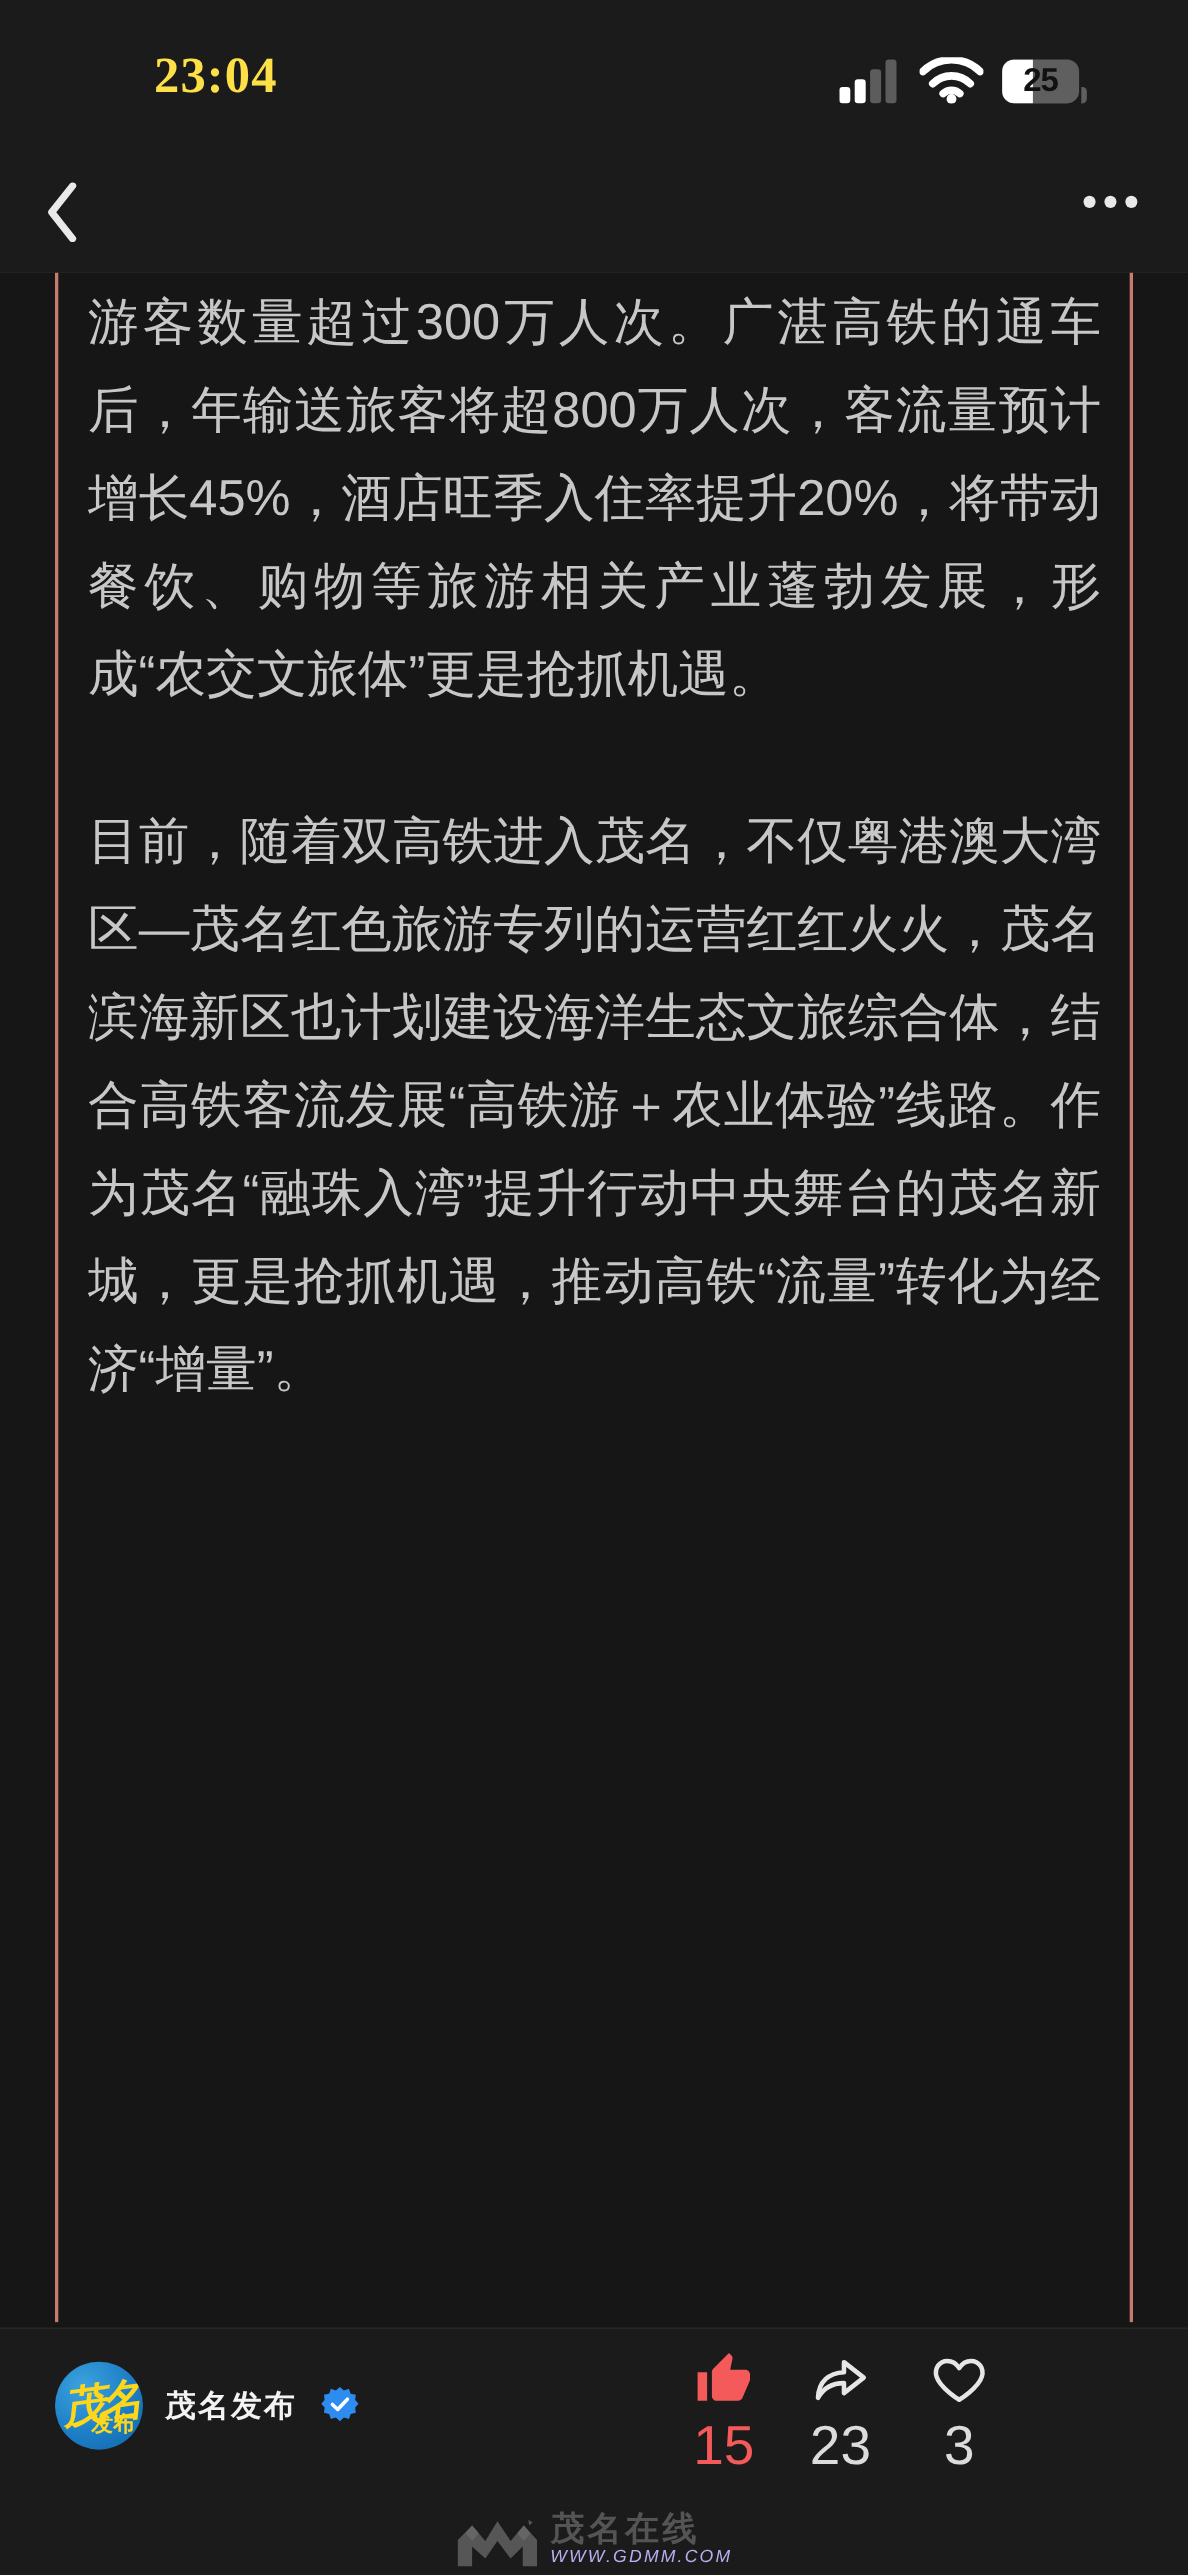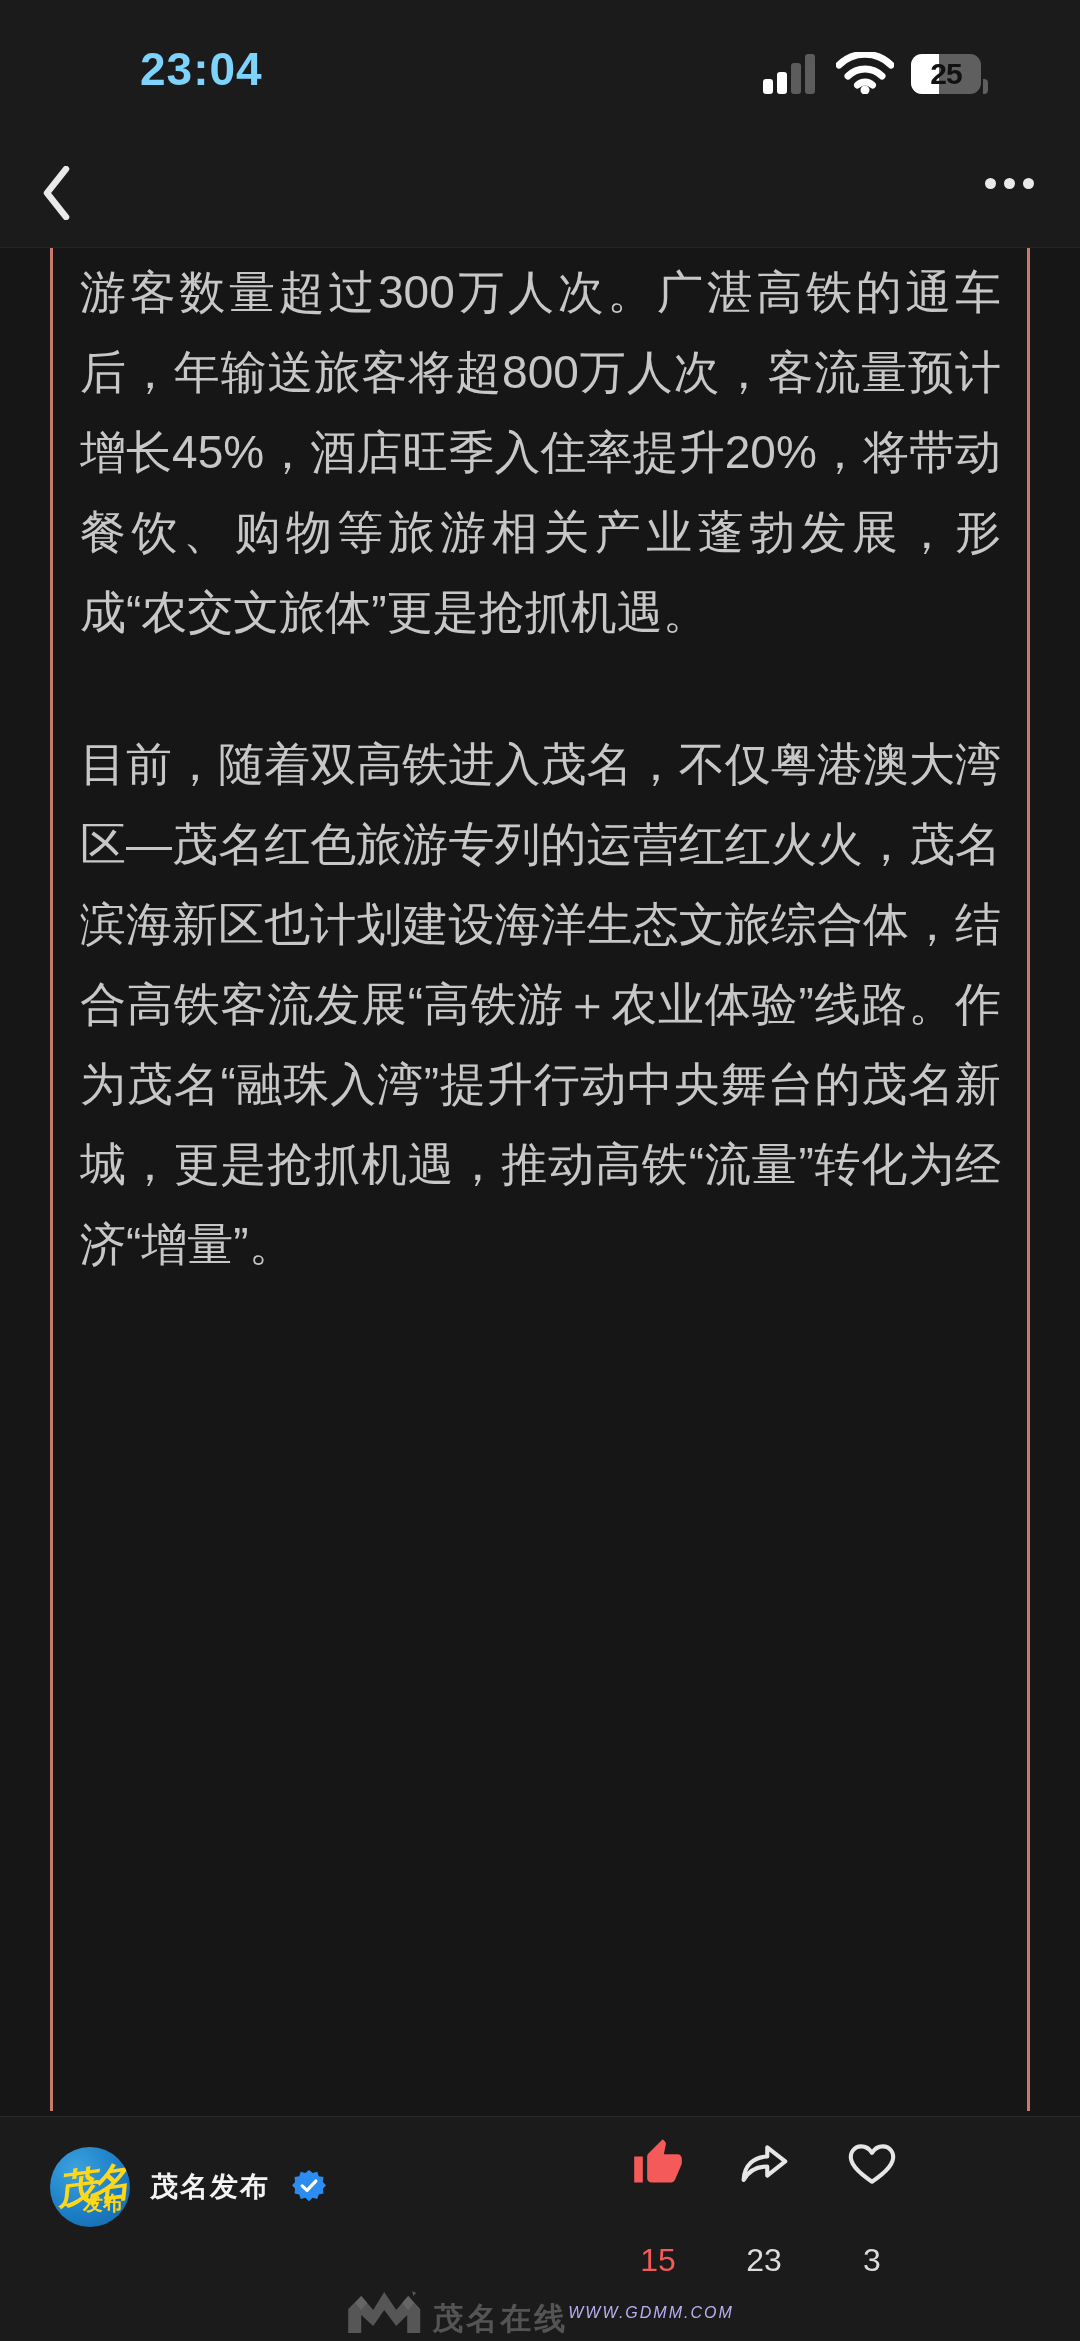--- a/index.html
+++ b/index.html
@@ -4,21 +4,21 @@
 <style>
   html,body{margin:0;padding:0;background:#000;}
   .screen{
     position:relative;width:1080px;height:2341px;overflow:hidden;
     background:#1b1b1b;
     font-family:"Liberation Sans","DejaVu Sans",sans-serif;
     -webkit-font-smoothing:antialiased;
   }
   
   .statusbar{position:absolute;top:0;left:0;right:0;height:120px;}
-  .time{position:absolute;left:140px;top:42px;font-size:46px;font-weight:bold;color:#7dd3fc;letter-spacing:1px;}
+  .time{position:absolute;left:140px;top:42px;font-size:46px;font-weight:bold;color:#fde047;letter-spacing:1px;font-family:Liberation Serif, serif;}
   .status-icons{position:absolute;right:92px;top:50px;display:flex;align-items:flex-end;gap:17px;height:44px;}
   .battery{position:relative;display:flex;align-items:flex-end;height:42px;}
   .battery-body{position:relative;width:70px;height:40px;border-radius:11px;background:#5f5f5f;overflow:hidden;}
   .battery-fill{position:absolute;left:0;top:0;bottom:0;width:40%;background:#fff;}
   .battery-num{position:absolute;inset:0;display:flex;align-items:center;justify-content:center;
     font-size:30px;font-weight:bold;color:#111;z-index:2;letter-spacing:-1px;}
   .battery-nub{width:5px;height:15px;background:#5f5f5f;border-radius:0 4px 4px 0;margin-left:2px;}
   
   .navbar{position:absolute;top:120px;left:0;right:0;height:127px;}
   .back-btn{position:absolute;left:42px;top:46px;width:28px;height:54px;cursor:pointer;}
@@ -52,33 +52,33 @@
   }
   .av-main{
     position:absolute;left:6px;top:2px;
     font-size:40px;font-weight:bold;font-style:italic;color:#ffd71a;
     transform:rotate(-8deg);letter-spacing:-6px;line-height:74px;
   }
   .av-sub{position:absolute;right:7px;bottom:10px;font-size:20px;font-weight:bold;color:#ffd71a;}
   .acct-name{font-size:28px;font-weight:700;color:#f3f3f3;letter-spacing:2px;}
   .badge{width:34px;height:34px;margin-left:2px;}
   .action{position:absolute;top:20px;width:110px;display:flex;flex-direction:column;align-items:center;gap:14px;cursor:pointer;}
-  .action .cnt{font-size:32px;color:#dcdcdc;line-height:40px;margin-top:37px;}
+  .action .cnt{font-size:50px;color:#dcdcdc;line-height:40px;}
   .action.like .cnt{color:#f45a5a;}
   .act-like{left:603px;}
   .act-share{left:709px;}
   .act-fav{left:817px;}
   .act-comment{left:927px;}
   .action svg{display:block;}
   
   .watermark{
     position:absolute;left:50%;bottom:6px;transform:translateX(-50%);
     display:flex;align-items:flex-end;gap:10px;opacity:.95;
   }
-  .wm-text{display:flex;align-items:flex-start;}
+  .wm-text{display:flex;flex-direction:column;align-items:flex-start;}
   .wm-name{font-size:31px;font-weight:bold;color:#585858;letter-spacing:3px;line-height:32px;}
   .wm-url{font-size:16px;color:#c4b5fd;letter-spacing:2px;line-height:20px;font-style:italic;}
 </style>
 </head>
 <body>
 
 <div class="screen">
 
   <div class="statusbar">
     <div class="time">23:04</div>

